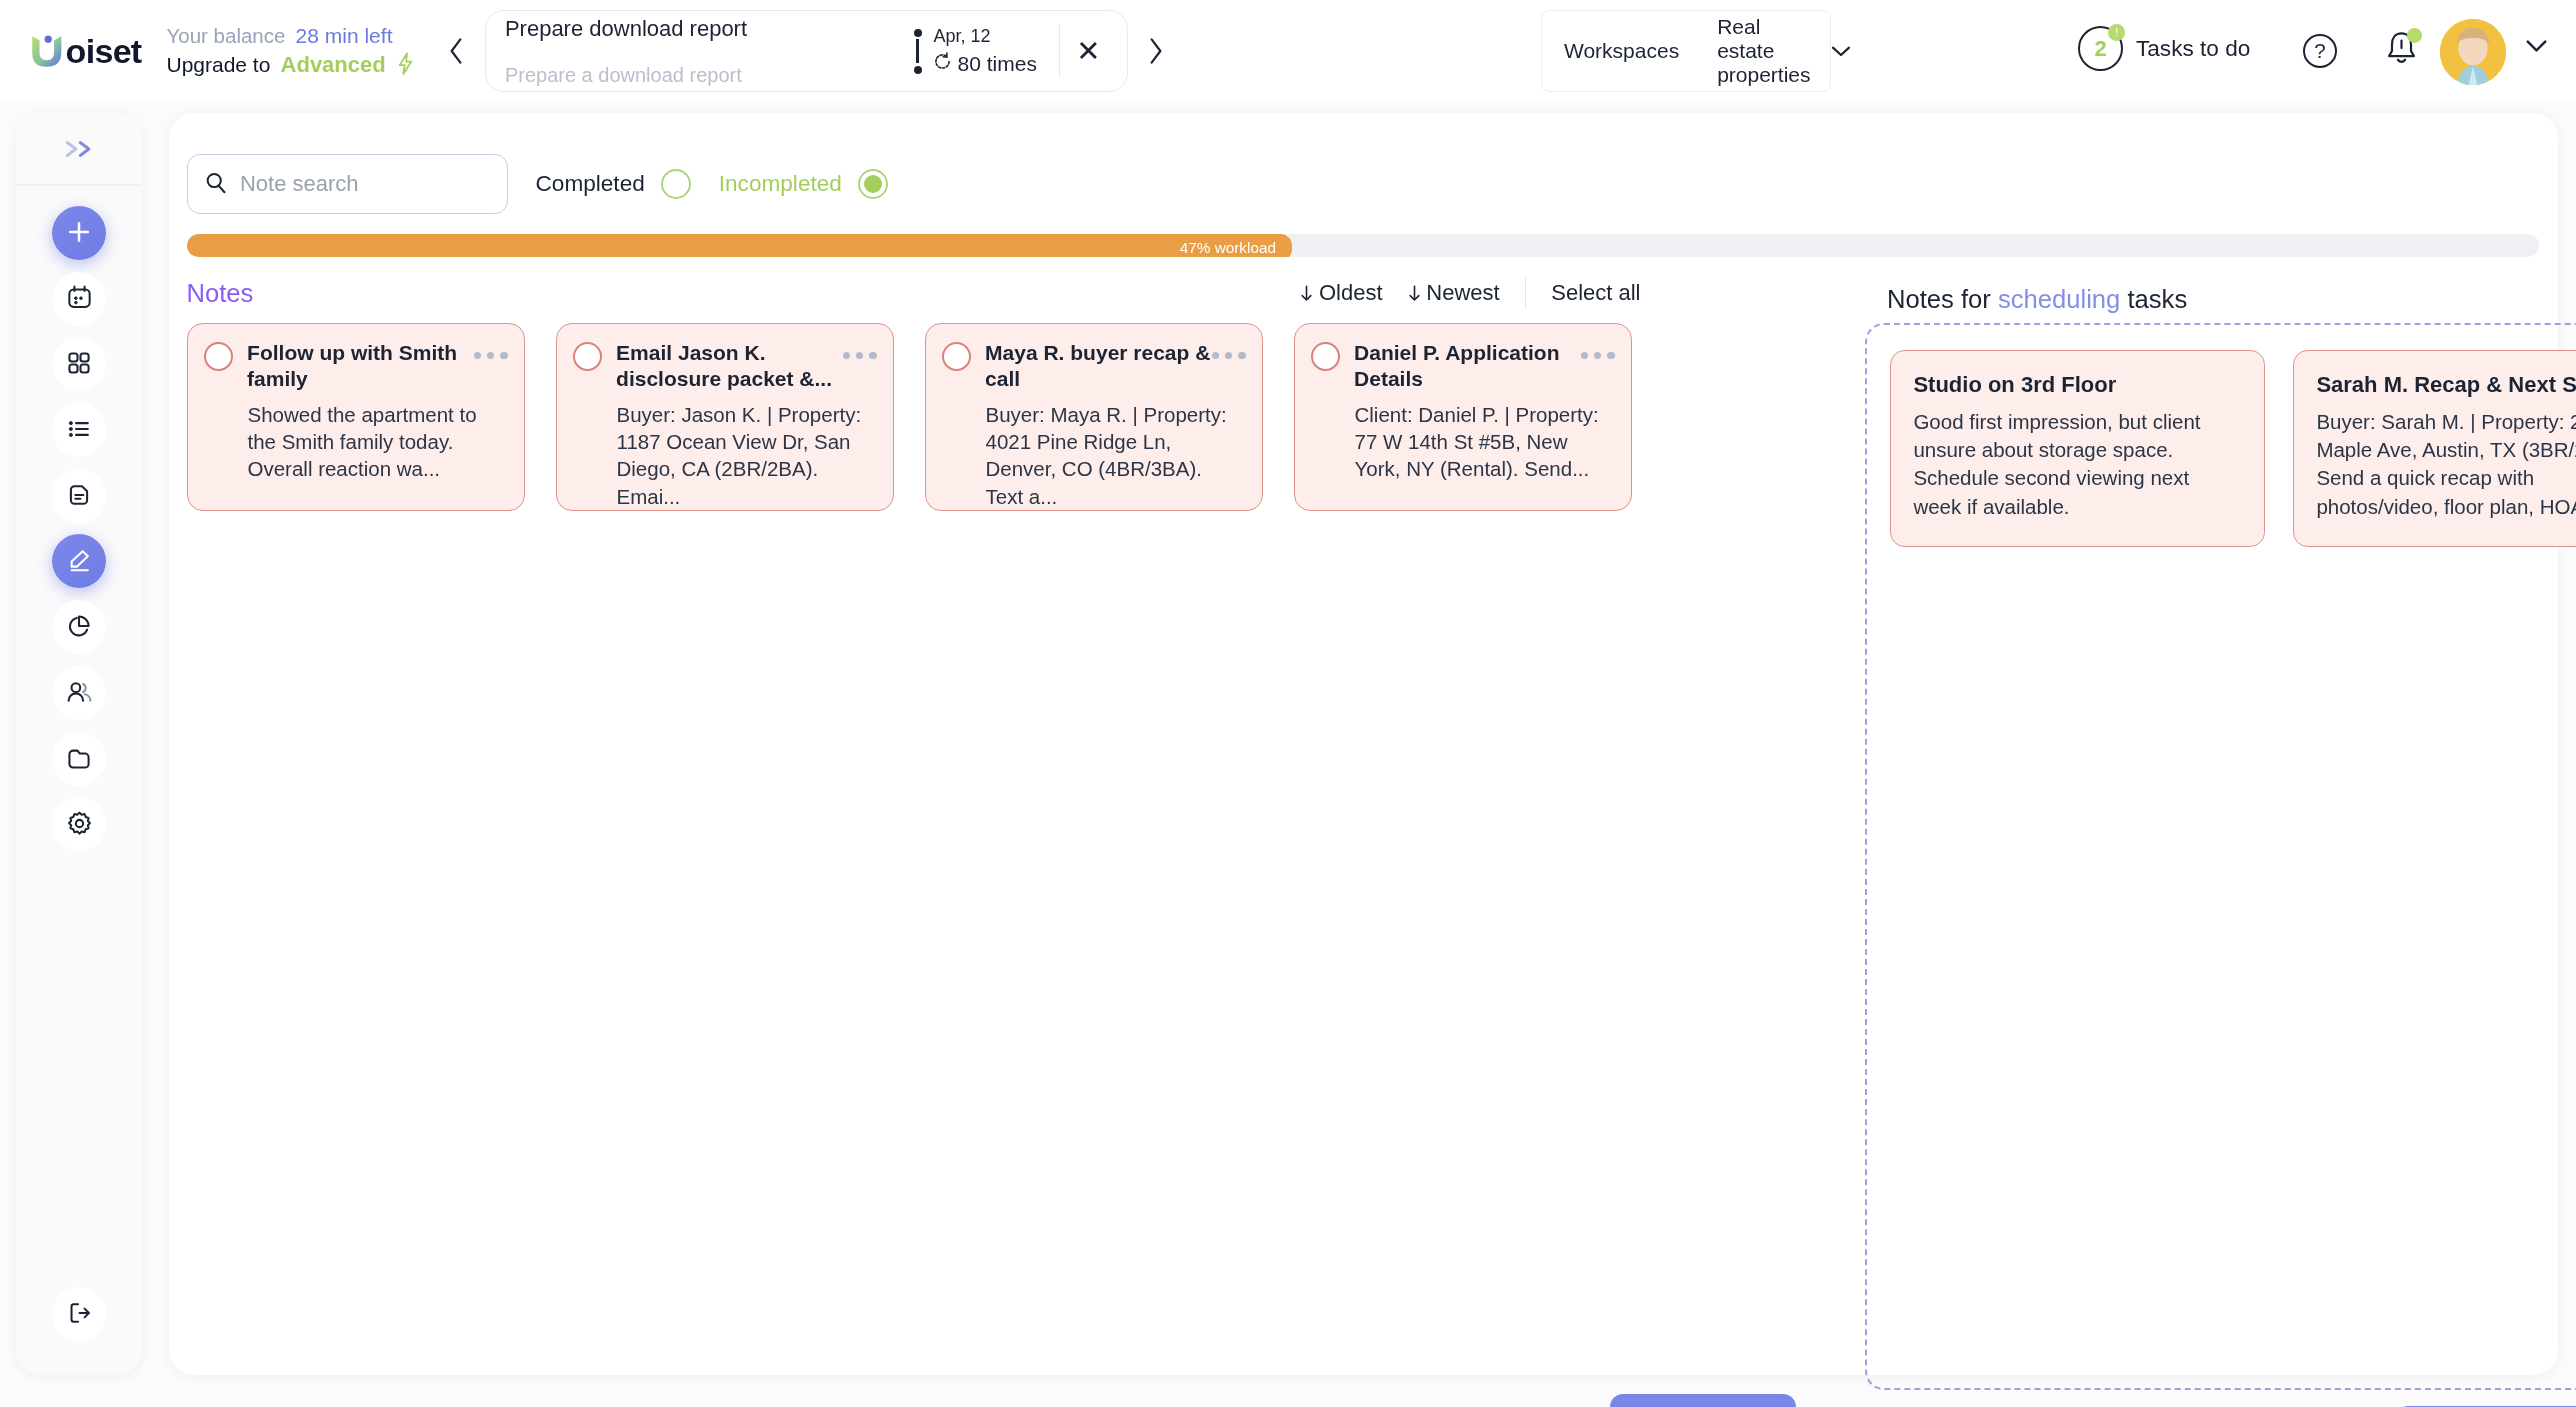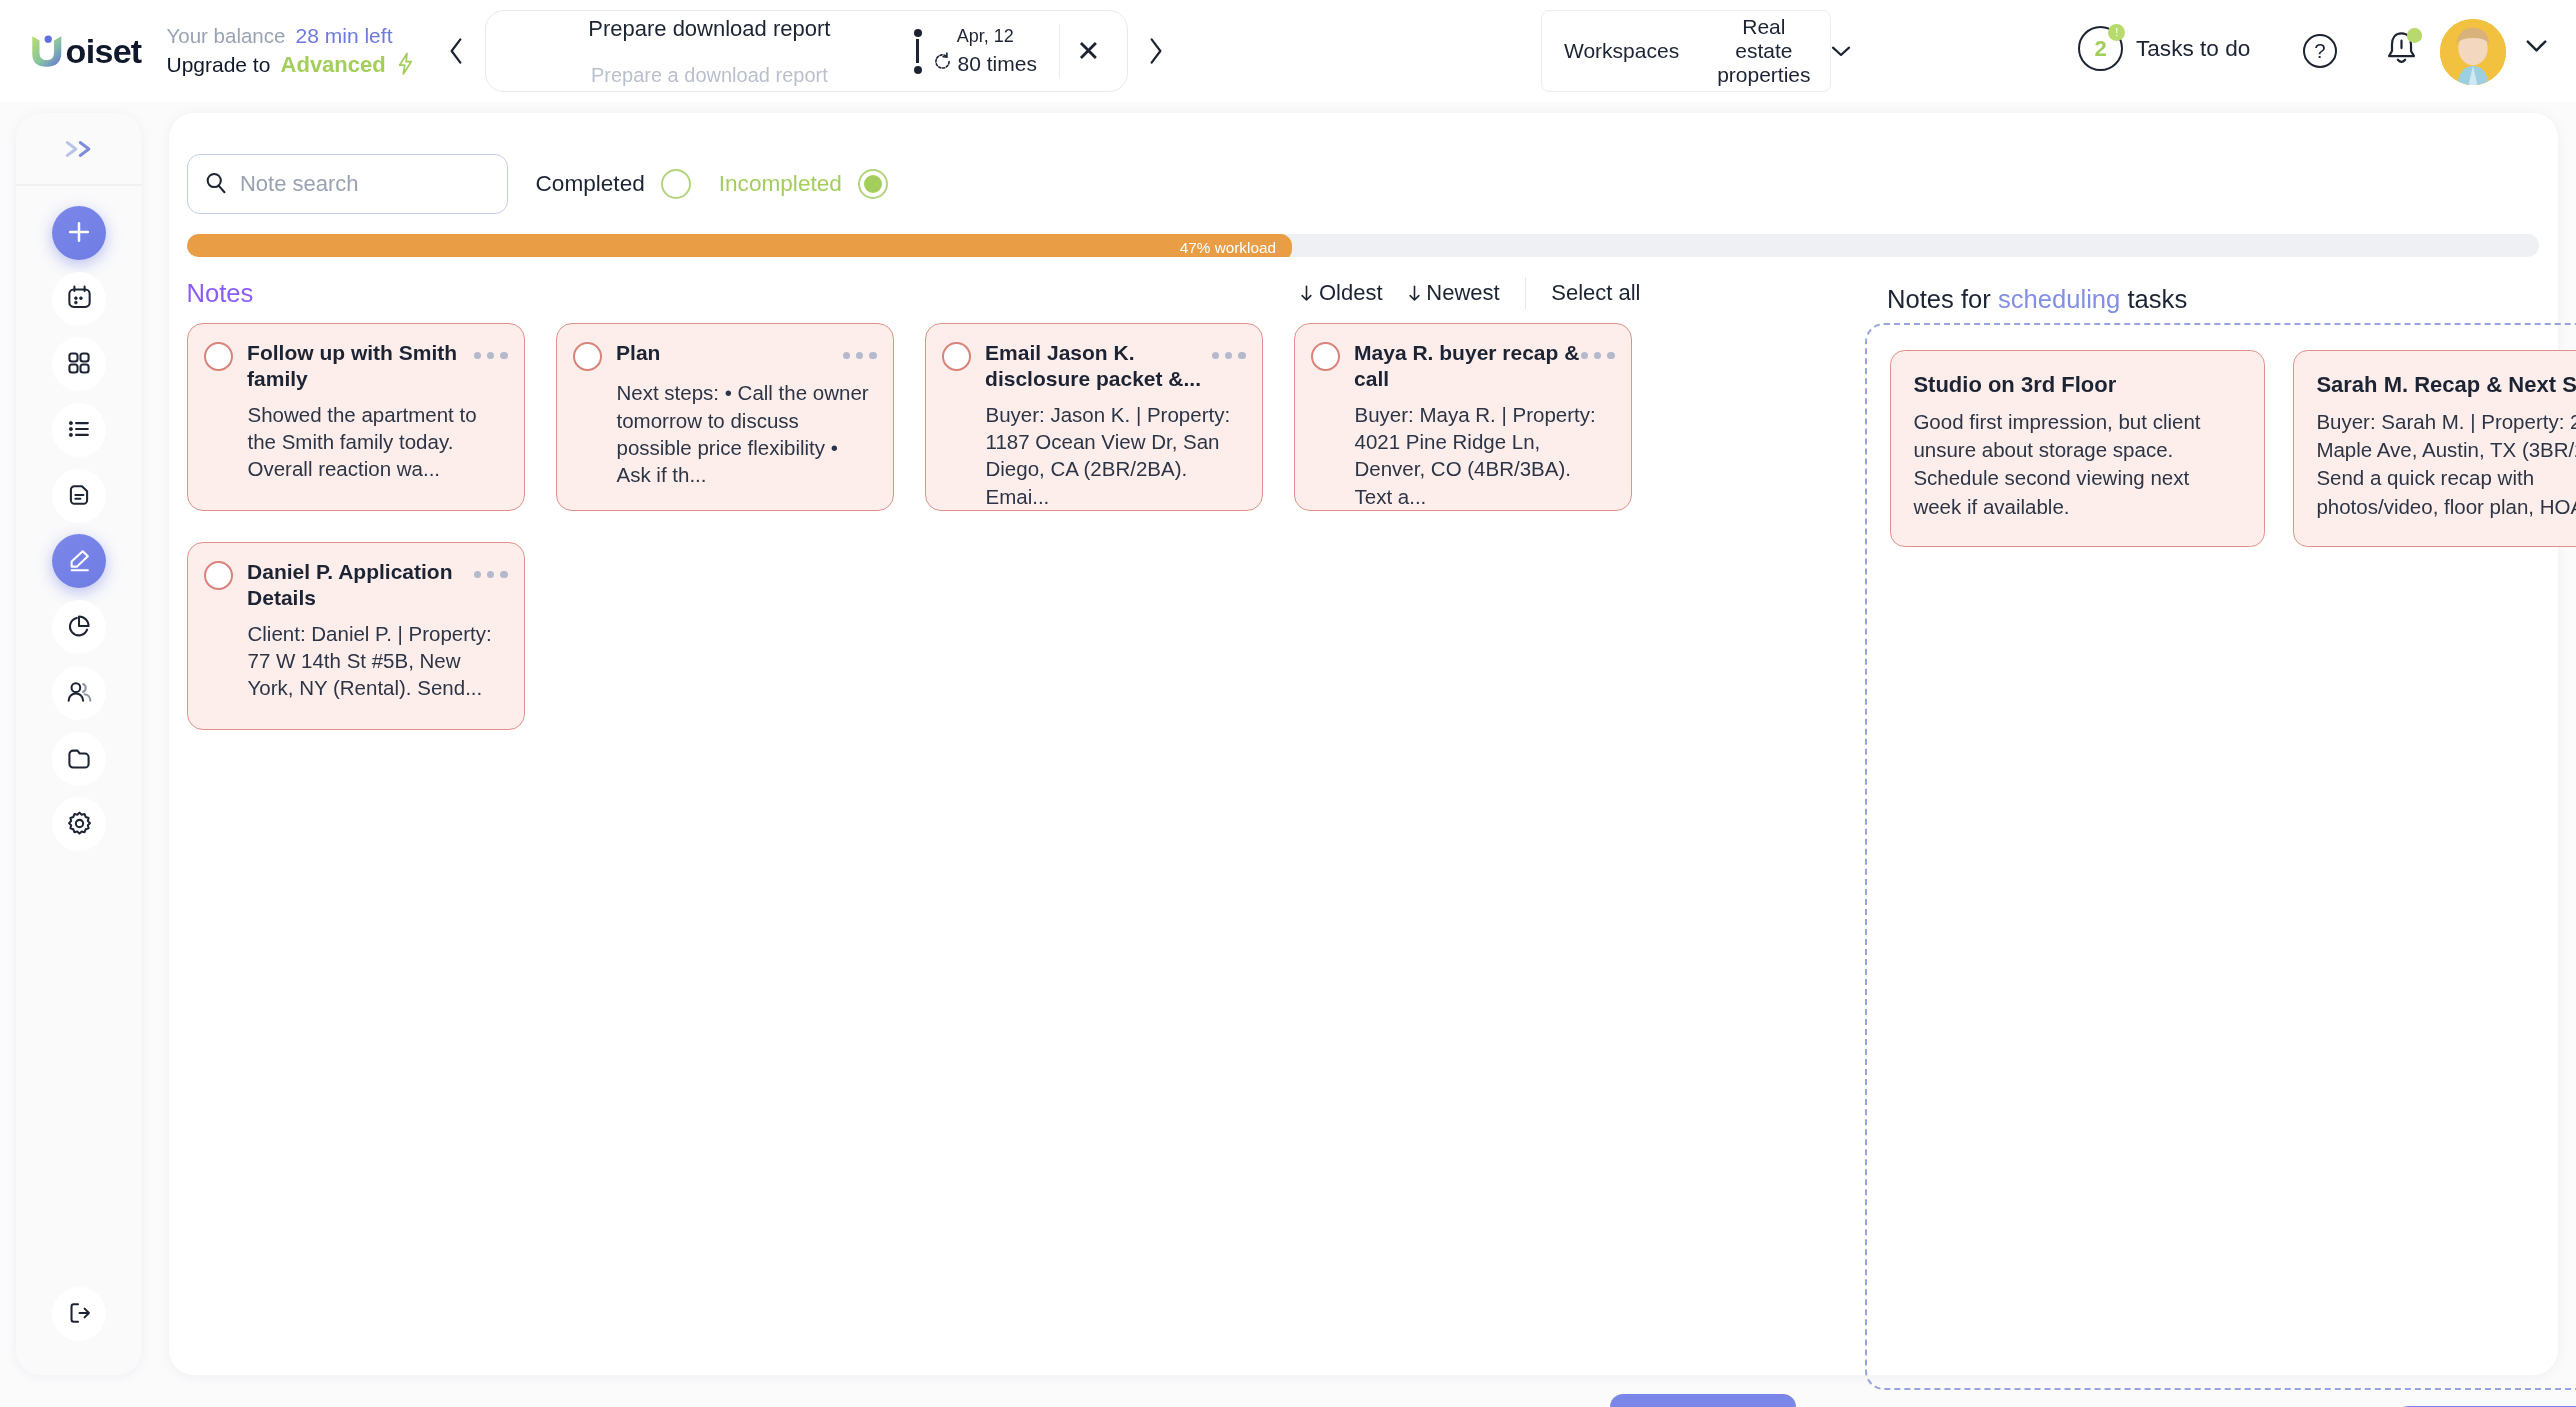--- a/index.html
+++ b/index.html
@@ -7,21 +7,21 @@
     width: 2576px; height: 1407px;
     background: #ffffff;
     font-family: "Liberation Sans", sans-serif;
     overflow: hidden;
   }
   .app { position: relative; width: 2576px; height: 1407px; background: #fbfbfc; }
 
   
   .topbar {
     position: absolute; top: 0; left: 0; width: 2576px; height: 102px;
-    background: #ffffff; display: flex; align-items: center; z-index: 20; text-align: center;
+    background: #ffffff; display: flex; align-items: center; z-index: 20;
   }
   .brand { display: flex; align-items: center; margin-left: 25px; }
   .brand-logo { width: 45px; height: 45px; }
   .brand-name { font-size: 34px; font-weight: 700; color: #10182b; letter-spacing: -0.7px; margin-left: -4.4px; }
   .balance-block { margin-left: 25px; display: flex; flex-direction: column; justify-content: center; gap: 3.7px; }
   .balance-row { display: flex; align-items: center; gap: 10.2px; }
   .balance-label { font-size: 20.5px; color: #9aa3b5; }
   .balance-value { font-size: 21px; color: #6c7ae0; font-weight: 500; }
   .upgrade-row { display: flex; align-items: center; gap: 10.2px; }
   .upgrade-label { font-size: 21px; color: #10182b; }
@@ -495,32 +495,20 @@
           <span class="note-title">Follow up with Smith family</span>
         </div>
         <span class="note-dots">
             <i></i>
             <i></i>
             <i></i>
           </span>
         <div class="note-body">Showed the apartment to the Smith family today. Overall reaction wa...</div>
       </div>
 
-      <div class="note-card">
-        <div class="note-head">
-          <span class="note-check"></span>
-          <span class="note-title">Plan</span>
-        </div>
-        <span class="note-dots">
-            <i></i>
-            <i></i>
-            <i></i>
-          </span>
-        <div class="note-body">Next steps: • Call the owner tomorrow to discuss possible price flexibility • Ask if th...</div>
-      </div>
 
       <div class="note-card">
         <div class="note-head">
           <span class="note-check"></span>
           <span class="note-title">Email Jason K. disclosure packet &amp;...</span>
         </div>
         <span class="note-dots">
             <i></i>
             <i></i>
             <i></i>

